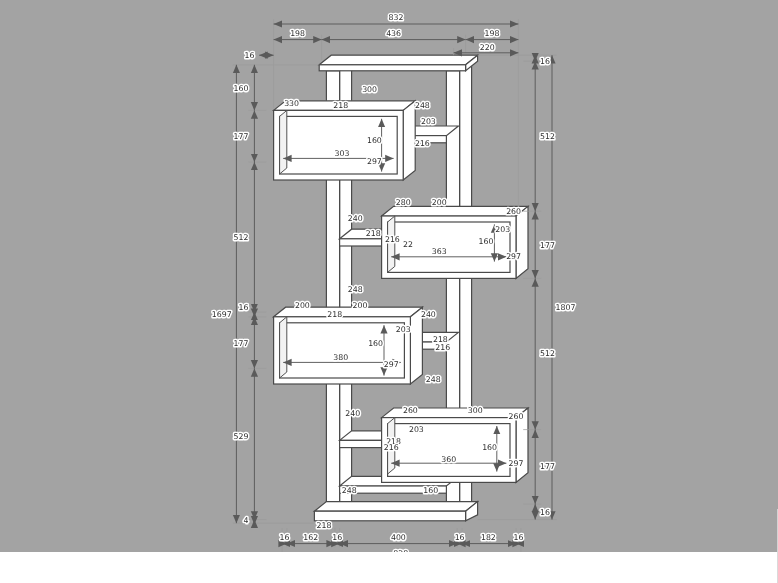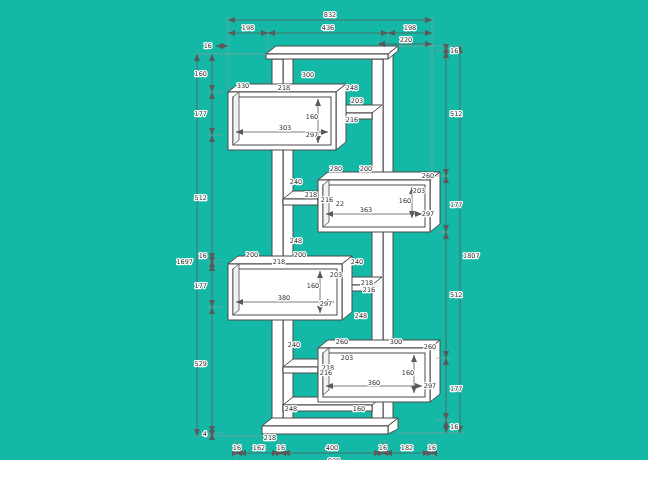--- a/index.html
+++ b/index.html
@@ -1,17 +1,17 @@
 <!DOCTYPE html>
 <html><head>
 <meta charset="utf-8">
 <title>Technical Drawing</title>
 <style>
   html,body{margin:0;padding:0;background:#ffffff;}
-  #canvas{position:relative;width:648px;height:460px;background:#14b8a6;overflow:hidden;}
+  #canvas{position:relative;width:648px;height:460px;background:#a3a3a3;overflow:hidden;}
   svg{display:block;}
   .struct{fill:#ffffff;stroke:#4a4a4a;stroke-width:1;stroke-linejoin:miter;}
   .wall{fill:#f2f2f2;stroke:#4a4a4a;stroke-width:0.8;}
   .dim{stroke:#5a5a5a;stroke-width:0.8;fill:none;}
   .ext{stroke:#9a9a9a;stroke-width:0.6;fill:none;}
   #labels-layer text{
     font-family:"DejaVu Sans",sans-serif;
     font-size:6.5px;
     fill:#2e2e2e;
     paint-order:stroke;

